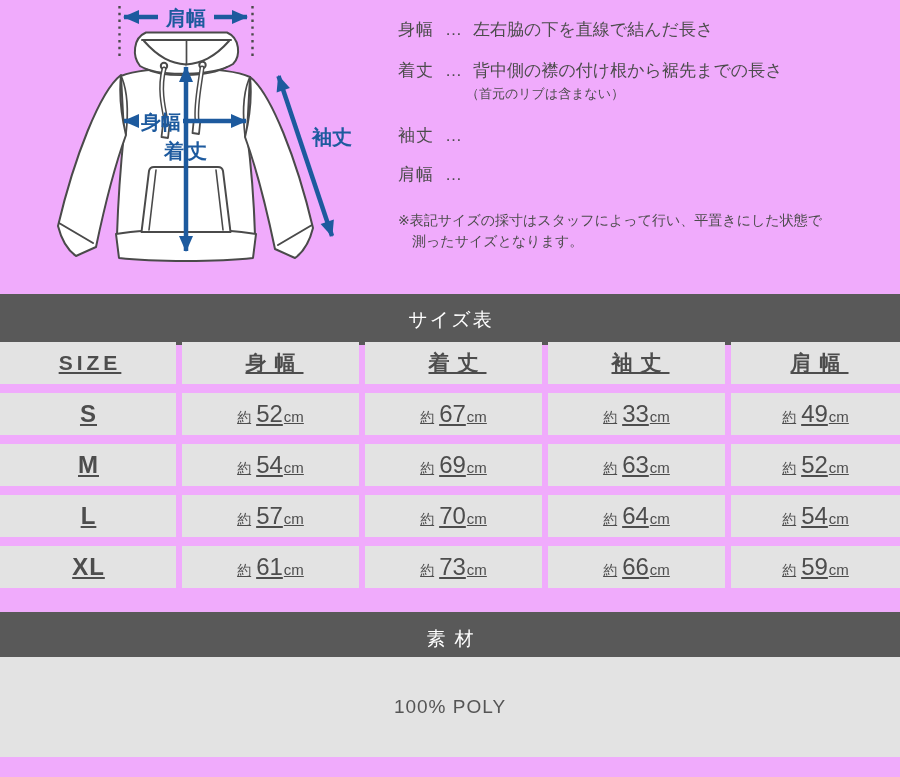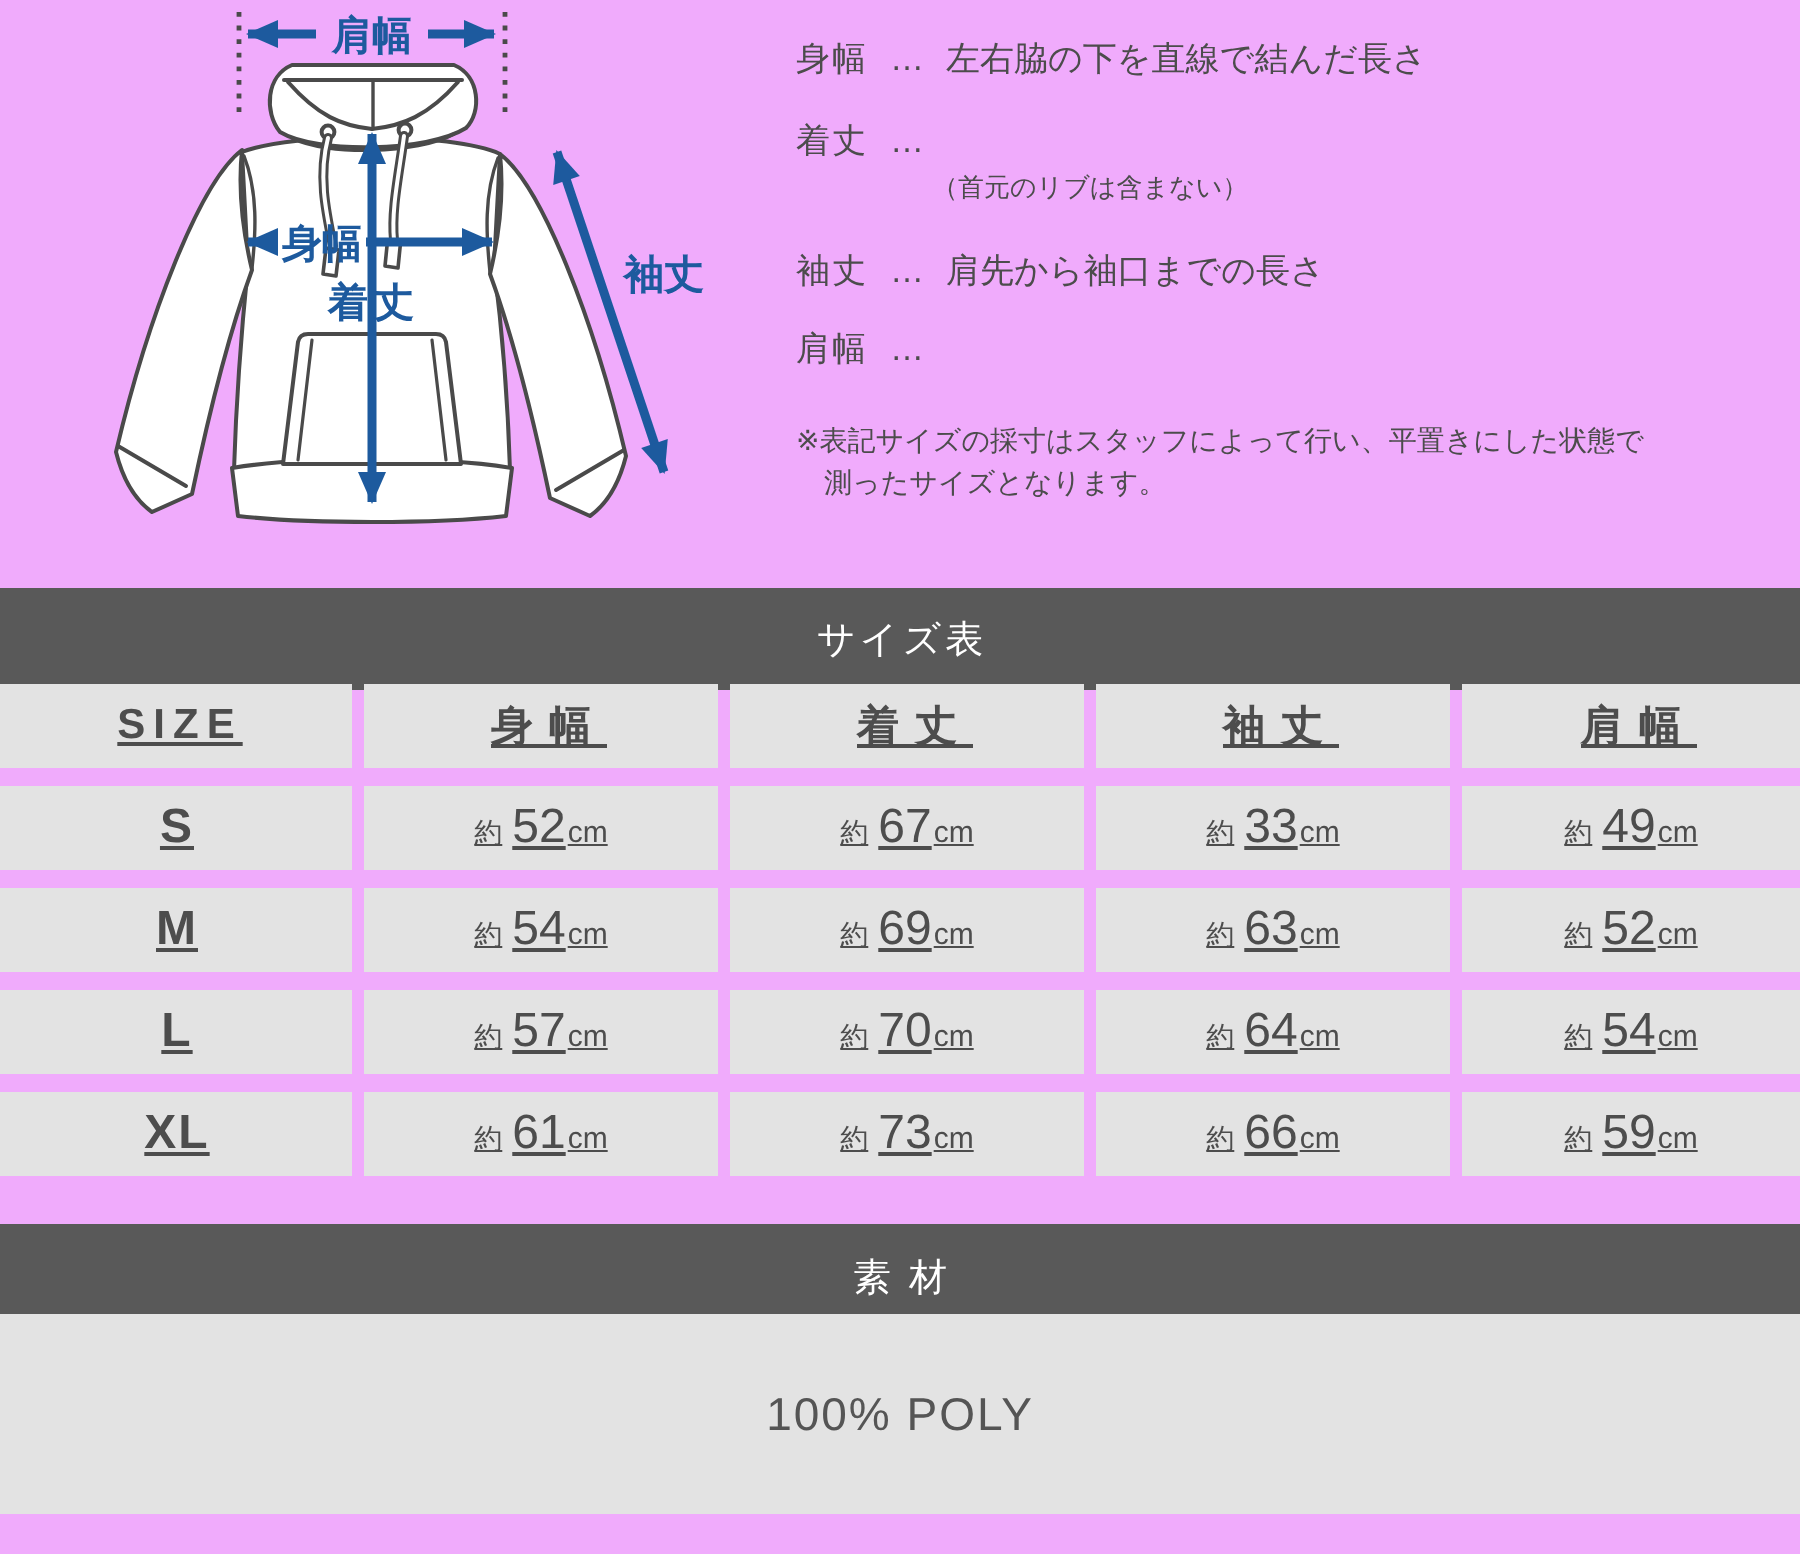--- a/index.html
+++ b/index.html
@@ -46,21 +46,21 @@
   .th-cjk  { font-weight:bold; font-size:21px; letter-spacing:8px; padding-left:8px; }
   .td-size { font-weight:bold; font-size:24px; letter-spacing:1px; padding-left:1px; }
   .measure { display:flex; align-items:baseline; }
   .measure .approx { font-size:14px; margin-right:5px; }
   .measure .value  { font-size:24px; font-weight:500; }
   .measure .unit   { font-size:15px; margin-left:1px; }
 
   
   .material-box { position:absolute; left:0; top:657px; width:900px; height:100px;
                   background:#e3e3e3; display:flex; align-items:center; justify-content:center;
-                  font-size:23px; letter-spacing:1px; color:#555; }
+                  font-size:19px; letter-spacing:1px; color:#555; }
 </style>
 </head>
 <body>
 
 <div class="stage">
 
   <div class="diagram">
     <svg viewBox="0 0 390 280" width="390" height="280">
       <defs>
         <marker id="ah" markerUnits="userSpaceOnUse" markerWidth="18" markerHeight="16" viewBox="0 0 18 16" refX="16" refY="8" orient="auto-start-reverse">
@@ -121,26 +121,26 @@
 
   <div class="defs">
     <div class="def-row" style="top:19px;">
       <span class="term">身幅</span>
       <span class="dots">…</span>
       <span class="desc">左右脇の下を直線で結んだ長さ</span>
     </div>
     <div class="def-row" style="top:60px;">
       <span class="term">着丈</span>
       <span class="dots">…</span>
+      <span class="desc">背中側の襟の付け根から裾先までの長さ</span>
     </div>
     <div class="def-note">（首元のリブは含まない）</div>
     <div class="def-row" style="top:125px;">
       <span class="term">袖丈</span>
       <span class="dots">…</span>
-      <span class="desc">肩先から袖口までの長さ</span>
     </div>
     <div class="def-row" style="top:164px;">
       <span class="term">肩幅</span>
       <span class="dots">…</span>
     </div>
     <div class="disclaimer" style="top:232px; left:14px;">測ったサイズとなります。</div>
     <div class="disclaimer" style="top:211px; left:0;">※表記サイズの採寸はスタッフによって行い、平置きにした状態で</div>
   </div>
 
   <div class="banner banner-size">

